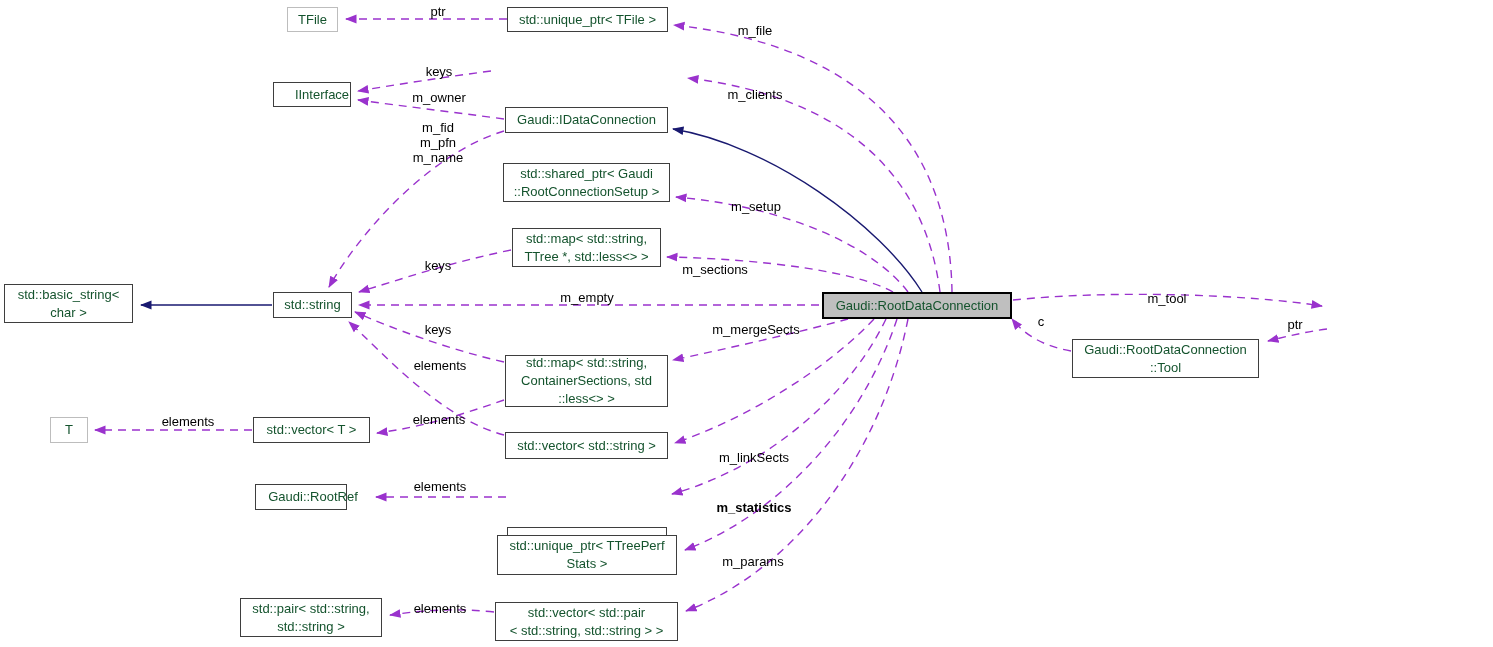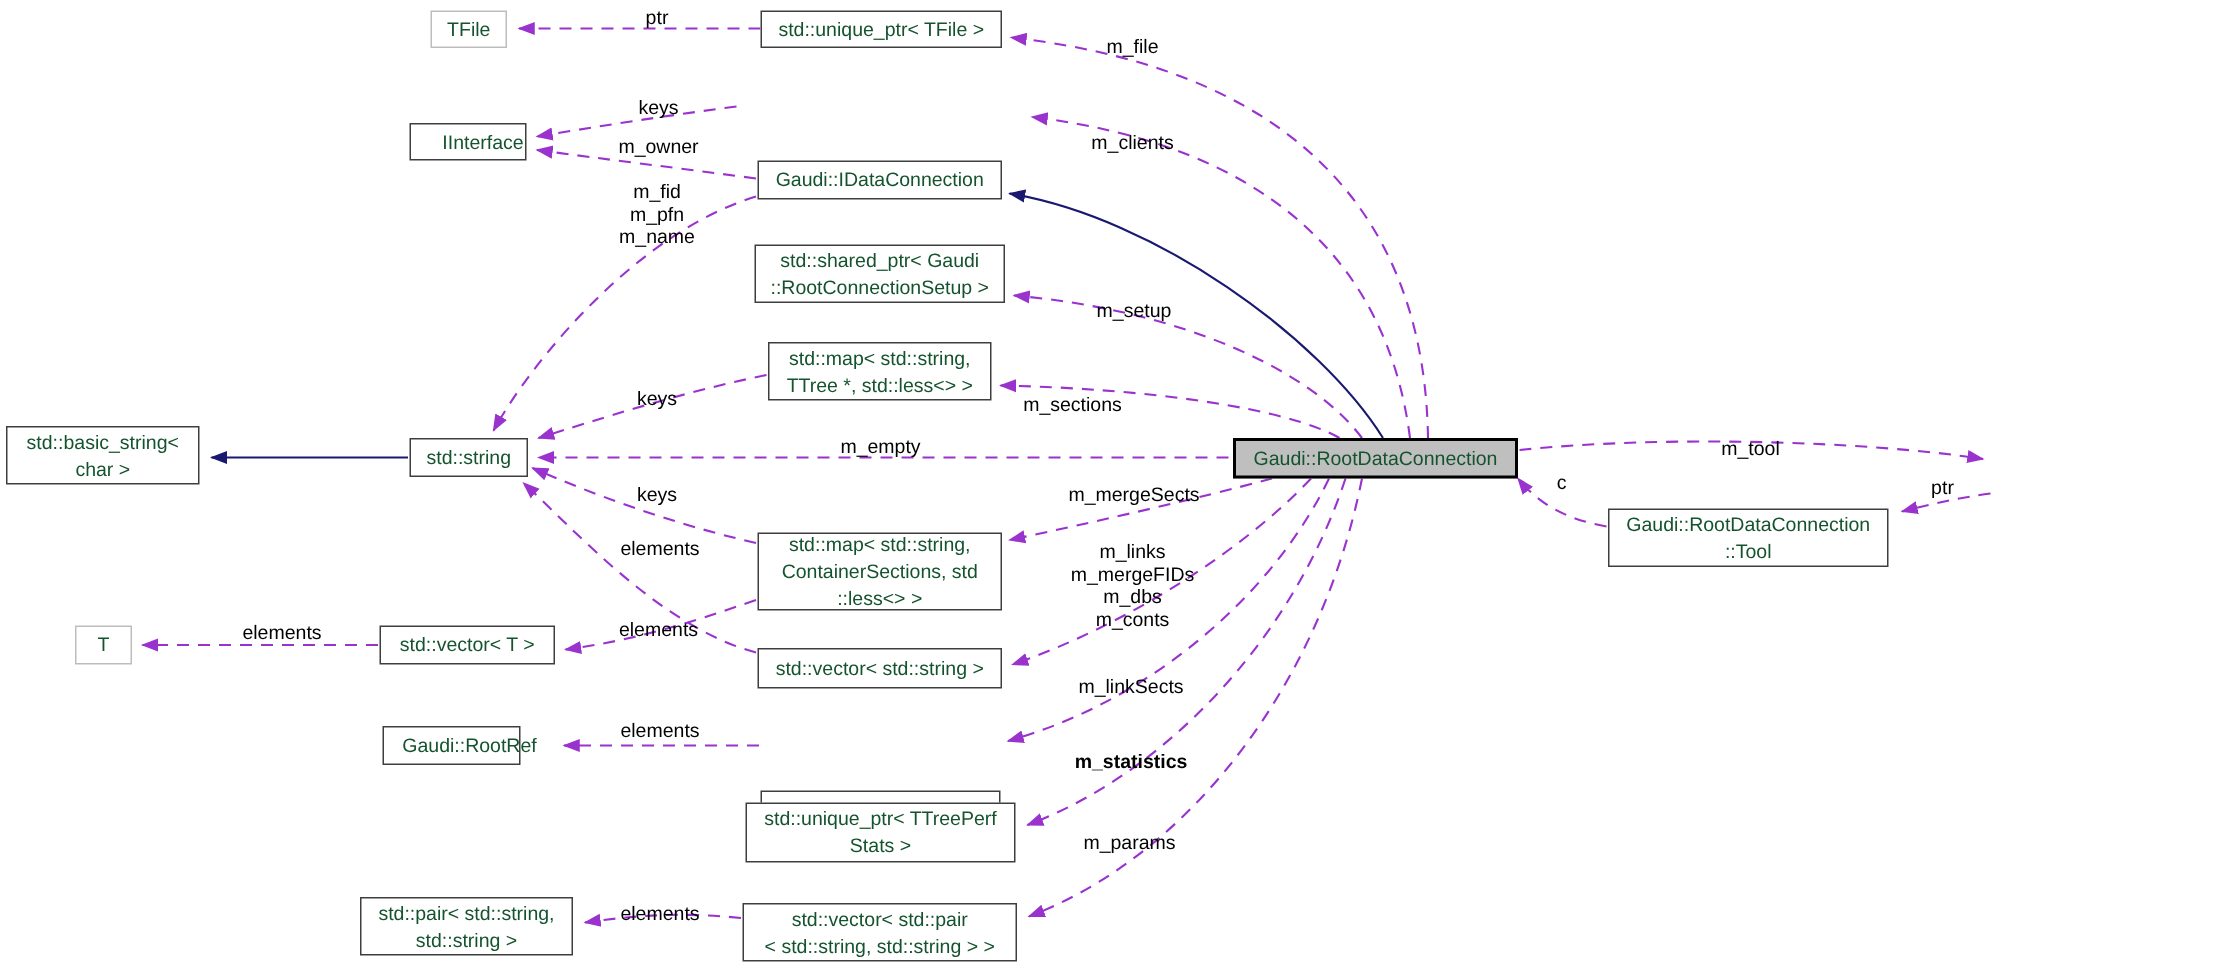--- a/index.html
+++ b/index.html
@@ -123,24 +123,20 @@
   <div class="edge-label" style="left:756px;top:199px;">m_setup</div>
   <div class="edge-label" style="left:715px;top:250px;margin-top:12px;">m_sections</div>
   <div class="edge-label" style="left:438px;top:258px;">keys</div>
   <div class="edge-label" style="left:587px;top:290px;">m_empty</div>
   <div class="edge-label" style="left:1167px;top:291px;">m_tool</div>
   <div class="edge-label" style="left:1041px;top:314px;">c</div>
   <div class="edge-label" style="left:1295px;top:317px;">ptr</div>
   <div class="edge-label" style="left:756px;top:322px;">m_mergeSects</div>
   <div class="edge-label" style="left:438px;top:322px;">keys</div>
   <div class="edge-label" style="left:440px;top:358px;">elements</div>
-  <div class="edge-label" style="left:755px;top:360px;">m_links
-m_mergeFIDs
-m_dbs
-m_conts</div>
   <div class="edge-label" style="left:439px;top:412px;">elements</div>
   <div class="edge-label" style="left:188px;top:414px;">elements</div>
   <div class="edge-label" style="left:754px;top:450px;">m_linkSects</div>
   <div class="edge-label" style="left:440px;top:479px;">elements</div>
   <div class="edge-label" style="left:754px;top:500px;font-weight:bold;">m_statistics</div>
   <div class="edge-label" style="left:753px;top:554px;">m_params</div>
   <div class="edge-label" style="left:440px;top:601px;">elements</div>
 
 </div>
 

